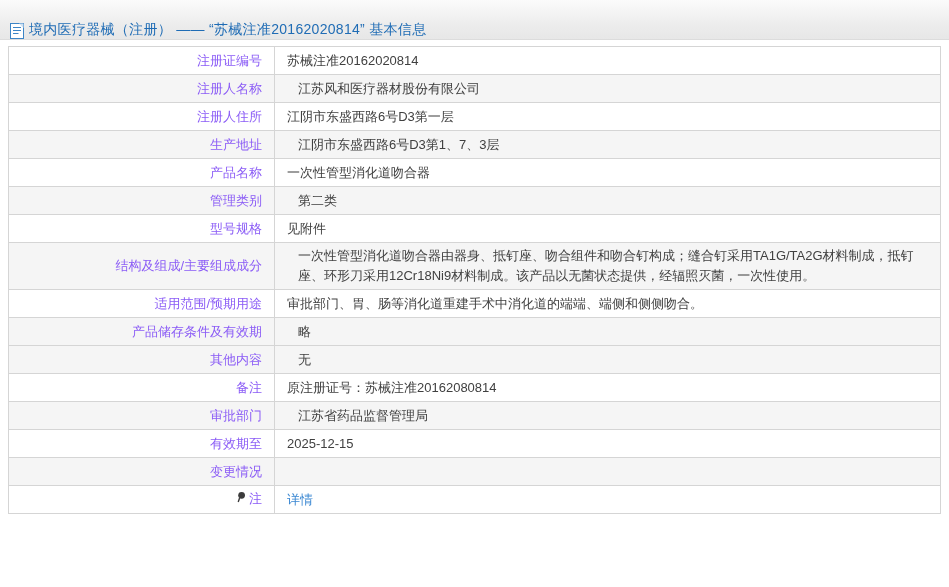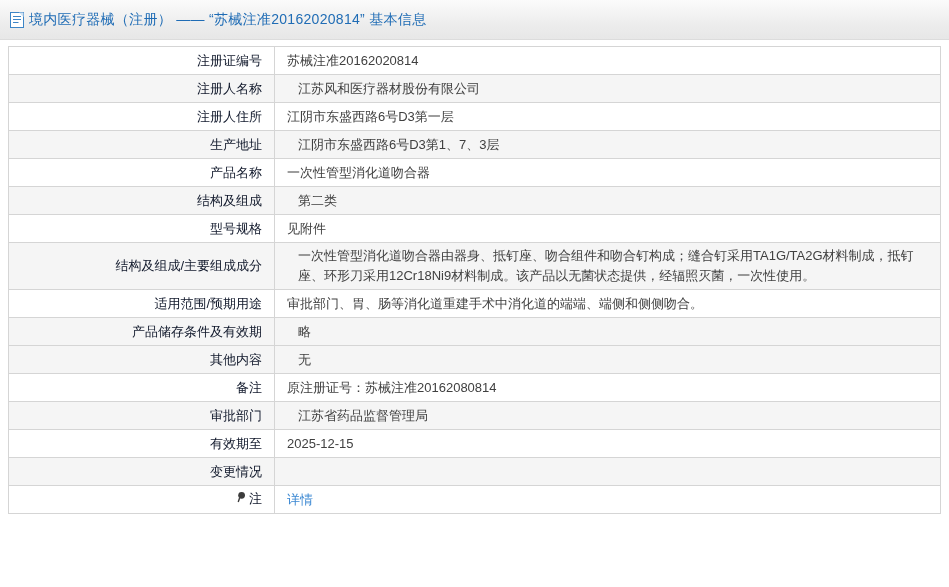--- a/index.html
+++ b/index.html
@@ -8,21 +8,21 @@
     width: 949px; height: 587px;
     background: #ffffff;
     font-family: "Liberation Sans", "DejaVu Sans", sans-serif;
     overflow: hidden;
   }
   .page-header {
     height: 40px;
     background: linear-gradient(#fbfbfb 0%, #ececec 65%, #e7e7e7 100%);
     border-bottom: 1px solid #dcdcdc;
     display: flex;
-    align-items: center;
+    align-items: flex-end;
     padding: 0 10px;
   }
   .doc-icon { display: inline-flex; margin-right: 5px; flex: 0 0 auto; }
   .page-title { color: #1f6cb5; font-size: 14px; letter-spacing: 0.3px; }
   .table-wrap { padding: 6px 8px 0 8px; }
   table.info-table {
     width: 933px;
     border-collapse: collapse;
     table-layout: fixed;
     border: 1px solid #c9c9c9;
@@ -32,21 +32,21 @@
     font-size: 13px;
     line-height: 20px;
     padding: 3px 12px;
     height: 28px;
     vertical-align: middle;
     word-break: break-all;
   }
   td.label-cell {
     width: 266px;
     text-align: right;
-    color: #0f172a;
+    color: #8b5cf6;
     background: #ffffff;
   }
   td.value-cell { color: #404040; background: #ffffff; }
   tr.alt td.label-cell, tr.alt td.value-cell { background: #f5f5f5; padding-left: 23px; }
   a.detail-link { color: #3a87d2; text-decoration: none; cursor: pointer; }
   .pin-icon { display: inline-block; vertical-align: -1px; margin-right: 3px; }
 </style>
 </head>
 <body>
 
@@ -78,21 +78,21 @@
         </tr>
         <tr class="alt">
           <td class="label-cell"><span>生产地址</span></td>
           <td class="value-cell"><span>江阴市东盛西路6号D3第1、7、3层</span></td>
         </tr>
         <tr>
           <td class="label-cell"><span>产品名称</span></td>
           <td class="value-cell"><span>一次性管型消化道吻合器</span></td>
         </tr>
         <tr class="alt">
-          <td class="label-cell"><span>结构及组成</span></td>
+          <td class="label-cell"><span>管理类别</span></td>
           <td class="value-cell"><span>第二类</span></td>
         </tr>
         <tr>
           <td class="label-cell"><span>型号规格</span></td>
           <td class="value-cell"><span>见附件</span></td>
         </tr>
         <tr class="alt">
           <td class="label-cell"><span>结构及组成/主要组成成分</span></td>
           <td class="value-cell"><span>一次性管型消化道吻合器由器身、抵钉座、吻合组件和吻合钉构成；缝合钉采用TA1G/TA2G材料制成，抵钉座、环形刀采用12Cr18Ni9材料制成。该产品以无菌状态提供，经辐照灭菌，一次性使用。</span></td>
         </tr>

